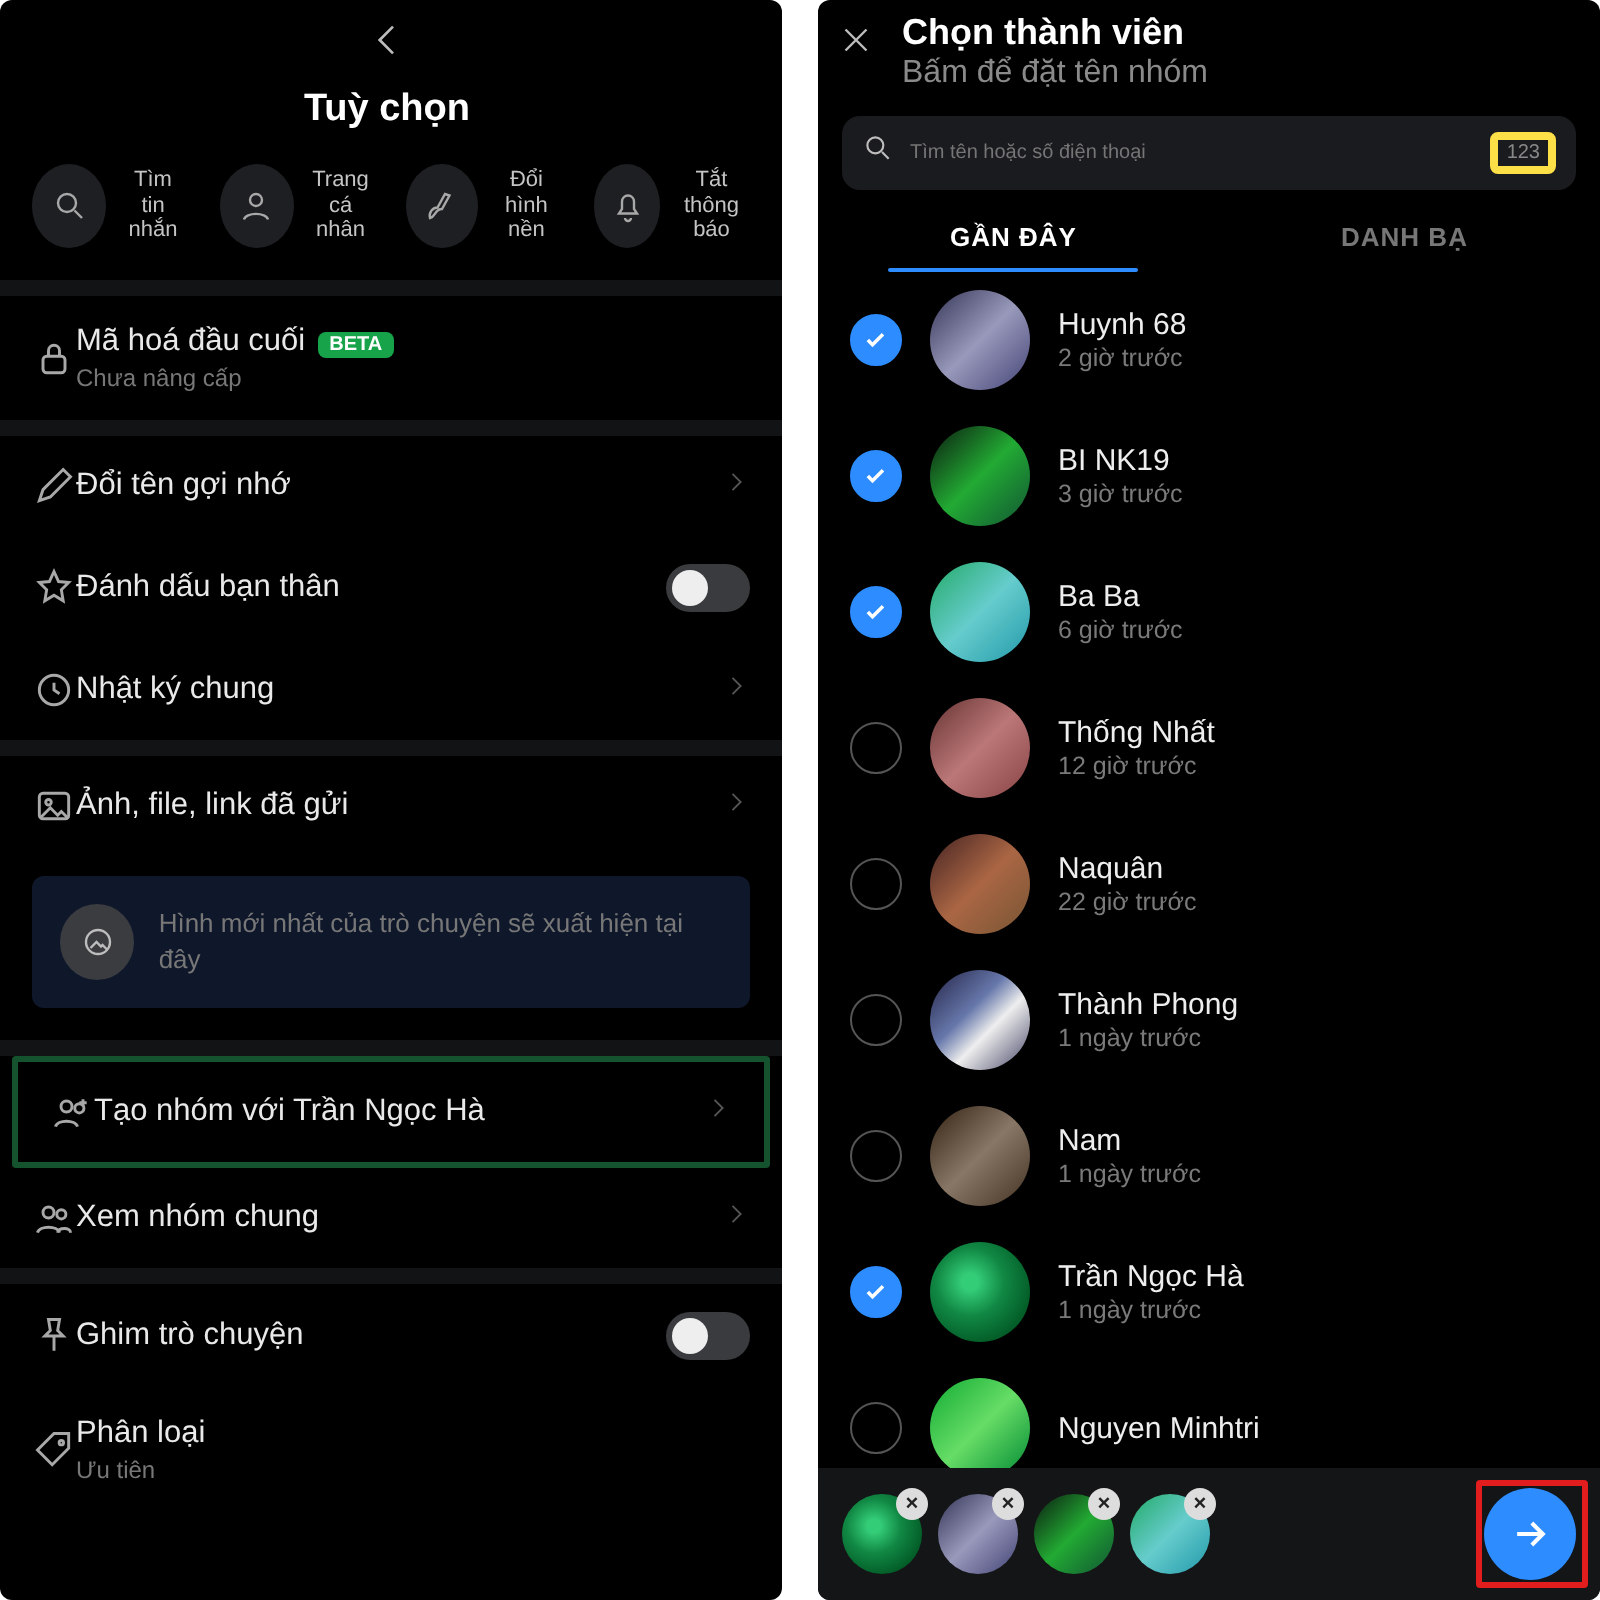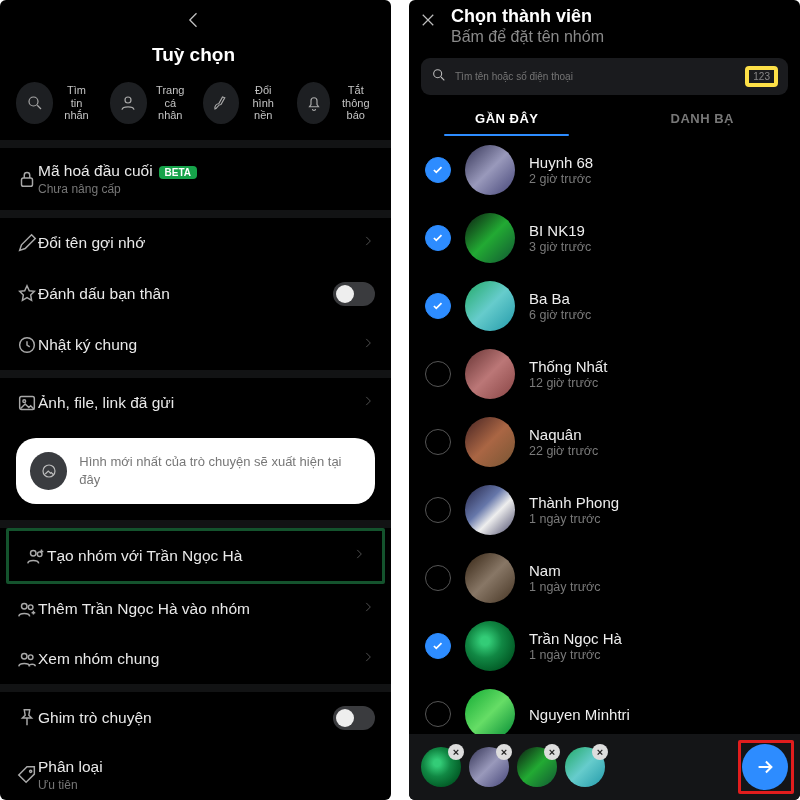--- a/index.html
+++ b/index.html
@@ -72,22 +72,22 @@
   .row .switch::after {
     content: ""; position: absolute; left: 3px; top: 3px;
     width: 18px; height: 18px; border-radius: 50%; background: #eee;
   }
   .beta {
     background: #16a34a; color: #fff; font-size: 10px; font-weight: 700;
     padding: 1px 6px; border-radius: 4px; margin-left: 6px;
   }
   .media-note {
     margin: 10px 16px 16px 16px;
-    background: #ffffff;
-    border-radius: 20px;
+    background: #0f172a;
+    border-radius: 6px;
     padding: 14px 14px;
     display: flex; gap: 12px; align-items: center;
   }
   .media-note .thumb {
     width: 38px; height: 38px; border-radius: 50%; background: #3a3c40;
     display:flex;align-items:center;justify-content:center;
   }
   .media-note .text { font-size: 13px; color: #777; line-height: 1.35; }
   .hl {
     border: 3px solid #14532d;
@@ -344,34 +344,20 @@
             <path d="M18 5v4M16 7h4"></path>
           </svg>
         </span>
       <span class="label">Tạo nhóm với Trần Ngọc Hà</span>
       <span class="chev"><svg viewBox="0 0 24 24" width="14" height="14">
             <path d="m9 5 7 7-7 7"></path>
           </svg></span>
     </div>
   </div>
 
-  <div class="row">
-    <span class="icon">
-        <svg viewBox="0 0 24 24">
-          <circle cx="9" cy="9" r="3"></circle>
-          <circle cx="16" cy="10" r="2.5"></circle>
-          <path d="M3 20c1-4 11-4 12 0"></path>
-          <path d="M19 14v4M17 16h4"></path>
-        </svg>
-      </span>
-    <span class="label">Thêm Trần Ngọc Hà vào nhóm</span>
-    <span class="chev"><svg viewBox="0 0 24 24" width="14" height="14">
-          <path d="m9 5 7 7-7 7"></path>
-        </svg></span>
-  </div>
 
   <div class="row">
     <span class="icon">
         <svg viewBox="0 0 24 24">
           <circle cx="9" cy="9" r="3"></circle>
           <circle cx="16" cy="10" r="2.5"></circle>
           <path d="M3 20c1-4 11-4 12 0M14 20c.5-3 7-3 7 0"></path>
         </svg>
       </span>
     <span class="label">Xem nhóm chung</span>

